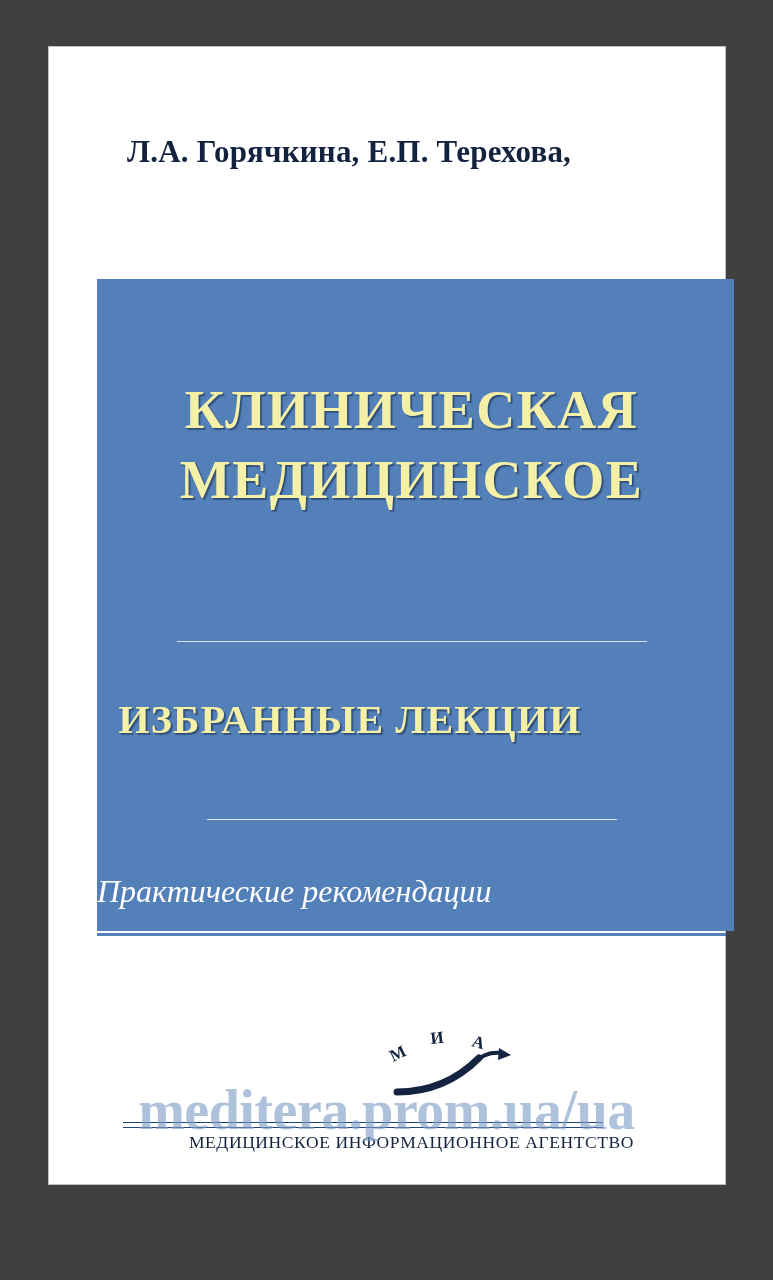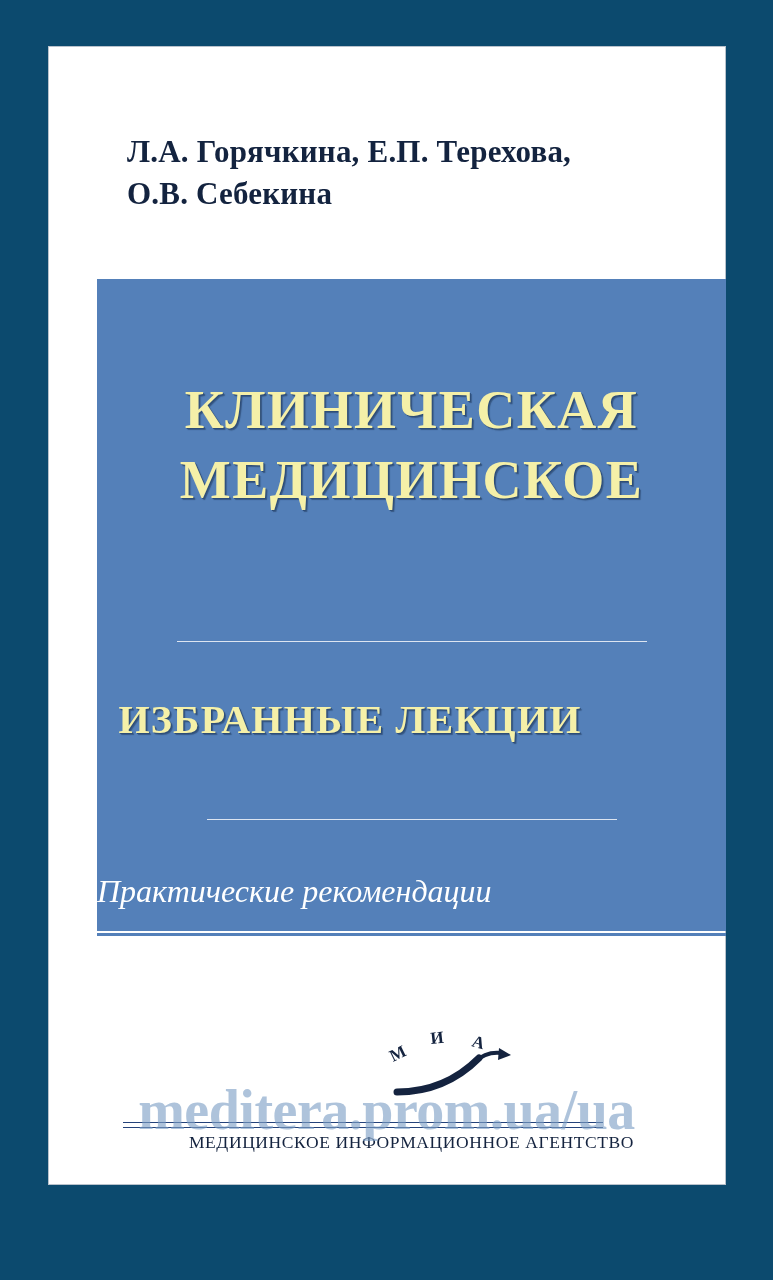--- a/index.html
+++ b/index.html
@@ -14,21 +14,21 @@
     font-family: "Liberation Serif", serif;
     overflow: hidden;
   }
 
   
   #book-cover-page {
     position: absolute;
     left: 0; top: 0;
     width: 773px;
     height: 1280px;
-    background: #0c4a6e;
+    background: #404040;
   }
 
   
   #book-cover {
     position: absolute;
     left: 48px;
     top: 46px;
     width: 678px;
     height: 1139px;
     background: #ffffff;
@@ -54,20 +54,21 @@
     letter-spacing: 0.2px;
     white-space: nowrap;
   }
   #blue-panel-inner {
     position: absolute;
     left: 48px;
     top: 232px;
     width: 629px;
     height: 652px;
     background: #5480b9;
+    padding-left: 8px;
   }
   
   #blue-panel-underline {
     position: absolute;
     left: 48px;
     top: 886px;
     width: 629px;
     height: 3px;
     background: #5480b9;
   }
@@ -206,21 +207,20 @@
 </style>
 </head>
 <body>
 
 <div id="book-cover-page">
 
   <div id="book-cover">
 
     <div id="authors-block">
       <div class="author-line">Л.А. Горячкина, Е.П. Терехова,</div>
-      <div class="author-line">О.В. Себекина</div>
     </div>
 
     <div id="blue-panel-inner">
 
       <div id="title-block">
         <div class="title-line">КЛИНИЧЕСКАЯ</div>
         <div class="title-line">МЕДИЦИНСКОЕ</div>
       </div>
 
       <div class="blue-rule" id="rule-top"></div>

